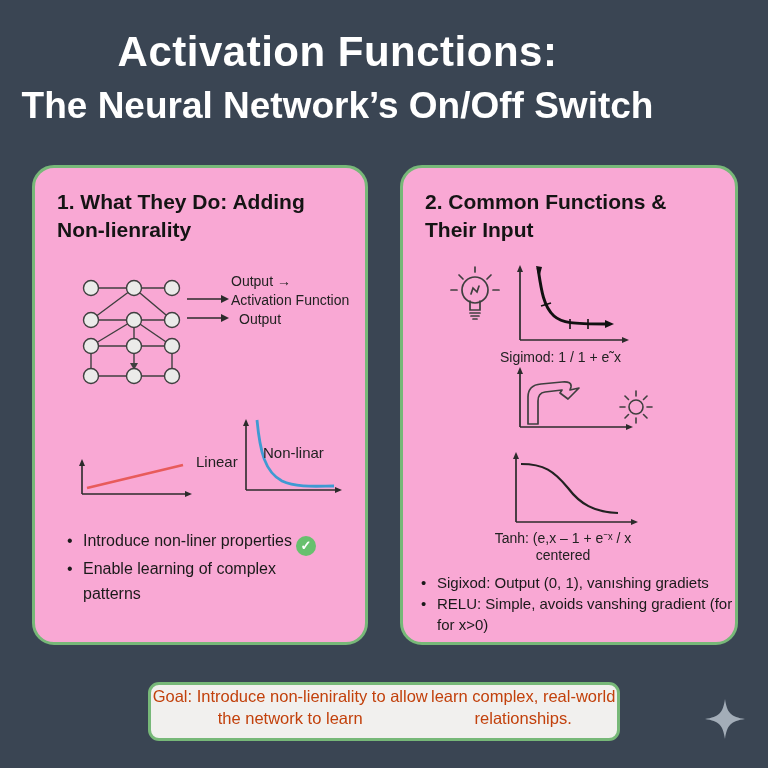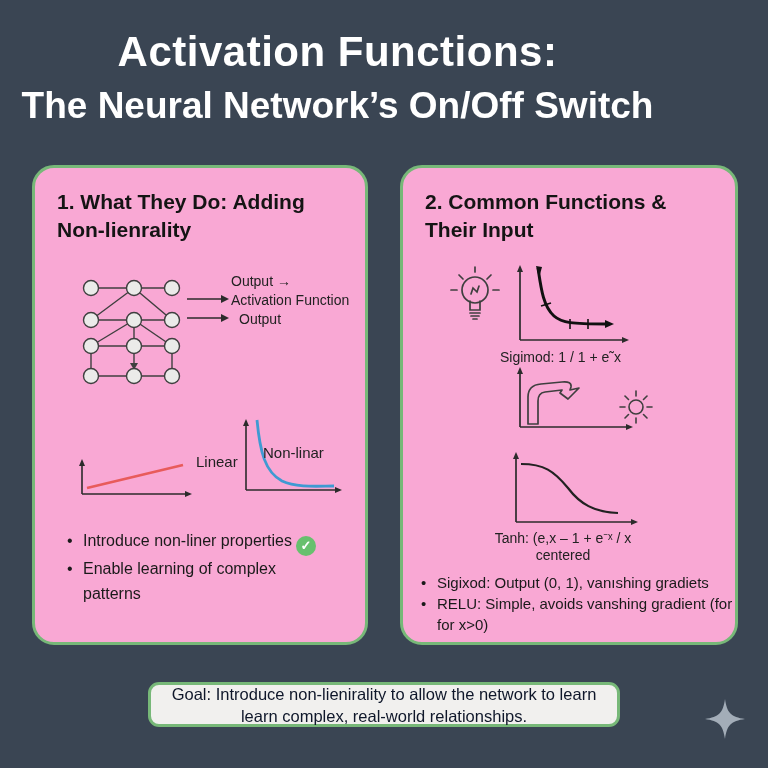--- a/index.html
+++ b/index.html
@@ -38,24 +38,24 @@
   .card.left ul.bullets li .wrapbox{display:inline-block;max-width:228px;vertical-align:top;}
   .card.right ul.bullets{left:18px;top:404px;width:312px;font-size:15px;line-height:21px;}
   .card.right ul.bullets li{max-width:302px;}
   .check{
     display:inline-block;width:20px;height:20px;border-radius:50%;
     background:#68c06e;color:#fff;font-size:13px;line-height:20px;text-align:center;
     vertical-align:-4px;margin-left:4px;font-weight:bold;
   }
   
   .goal{
-    position:absolute;left:148px;top:682px;width:472px;height:45px;
+    position:absolute;left:148px;top:682px;width:472px;height:59px;
     background:#f1f0ee;border:3px solid #77b878;border-radius:11px;
-    box-sizing:border-box;display:flex;flex-direction:column;justify-content:center;
-    text-align:center;font-size:16.5px;line-height:22px;color:#0f172a;
+    box-sizing:border-box;display:flex;flex-direction:row;justify-content:center;
+    text-align:center;font-size:16.5px;line-height:22px;color:#c2410c;
   }
   svg{display:block;}
   .stroke{stroke:#3f3f3f;fill:none;}
 </style>
 </head>
 <body>
 
 <header class="title-wrap">
   <div class="title-line1">Activation Functions:</div>
   <div class="title-line2">The Neural Network’s On/Off Switch</div>

